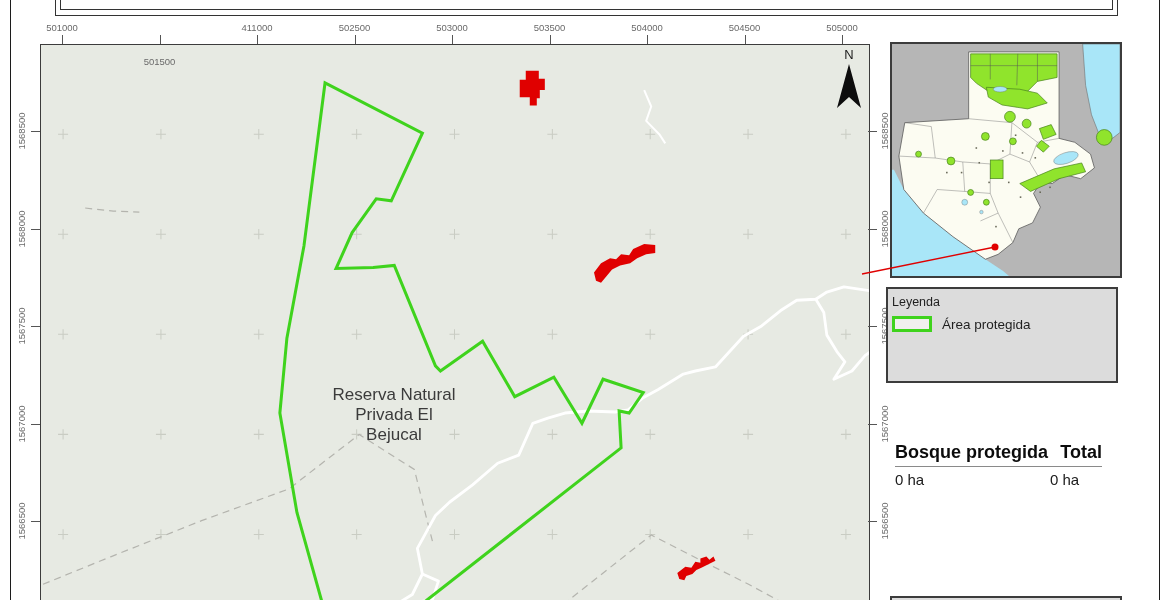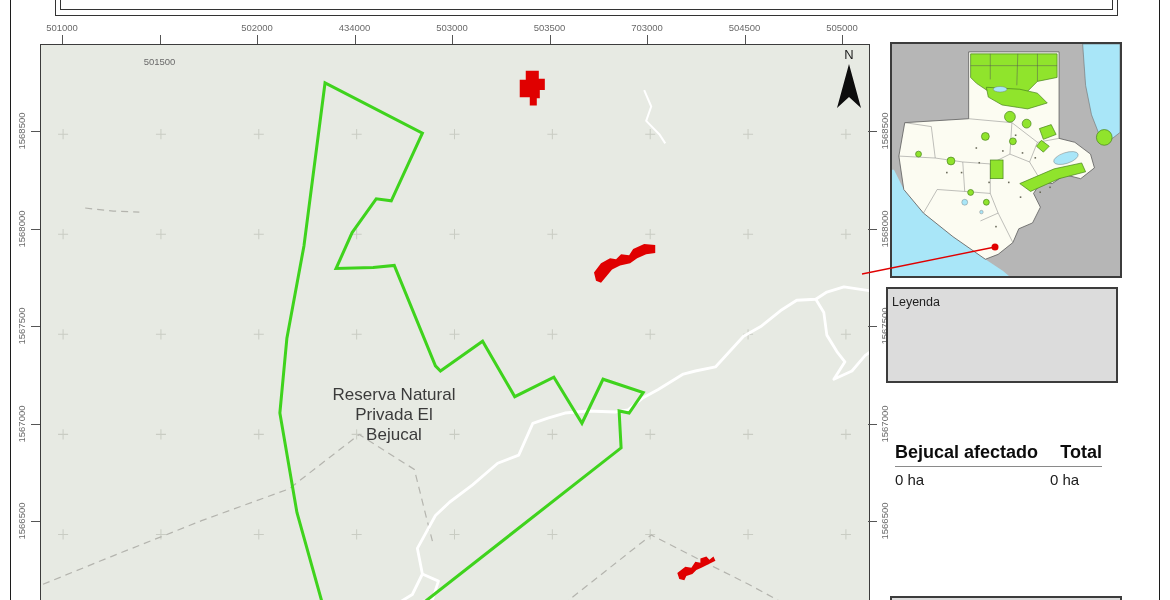--- a/index.html
+++ b/index.html
@@ -111,29 +111,29 @@
       <polygon points="17,2 29,46 17,35 5,46" fill="#0d0d0d"></polygon>
     </svg>
   </div>
 </div>
 
 <div class="abs" id="x-axis" style="left:0;top:0;width:924px;height:44px;">
     <div class="xlabel" style="left: 62px;">501000</div>
     <div class="xtick" style="left: 62px;"></div>
     <div class="xlabel" style="left: 159.5px; margin-top: 34px;">501500</div>
     <div class="xtick" style="left: 159.5px;"></div>
-    <div class="xlabel" style="left: 257px;">502000</div>
+    <div class="xlabel" style="left: 257px;">411000</div>
     <div class="xtick" style="left: 257px;"></div>
-    <div class="xlabel" style="left: 354.5px;">434000</div>
+    <div class="xlabel" style="left: 354.5px;">502500</div>
     <div class="xtick" style="left: 354.5px;"></div>
     <div class="xlabel" style="left: 452px;">503000</div>
     <div class="xtick" style="left: 452px;"></div>
     <div class="xlabel" style="left: 549.5px;">503500</div>
     <div class="xtick" style="left: 549.5px;"></div>
-    <div class="xlabel" style="left: 647px;">703000</div>
+    <div class="xlabel" style="left: 647px;">504000</div>
     <div class="xtick" style="left: 647px;"></div>
     <div class="xlabel" style="left: 744.5px;">504500</div>
     <div class="xtick" style="left: 744.5px;"></div>
     <div class="xlabel" style="left: 842px;">505000</div>
     <div class="xtick" style="left: 842px;"></div>
   </div>
 <div class="abs" id="y-axis-left" style="left:0;top:0;width:40px;height:600px;">
     <div class="ylabel" style="left: 21px; top: 131px;">1568500</div>
     <div class="ytickL" style="top: 131px;"></div>
     <div class="ylabel" style="left: 21px; top: 228.6px;">1568000</div>
@@ -214,25 +214,29 @@
   </svg>
 </div>
 
 <svg class="abs" id="leader" viewBox="0 0 1170 600">
   <line x1="862" y1="274" x2="995" y2="247" stroke="var(--affected)" stroke-width="1.4"></line>
   <circle cx="995" cy="247" r="3.5" fill="var(--affected)"></circle>
 </svg>
 
 <div class="abs" id="legend">
   <div class="ltitle">Leyenda</div>
+  <div class="legend-item">
+    <div class="swatch outline"></div>
+    <div class="lab">Área protegida</div>
+  </div>
 </div>
 
 <div class="abs" id="stats">
   <div class="hdr">
-    <span>Bejucal afectado</span>
+    <span>Bosque protegida</span>
     <span>Total</span>
   </div>
   <div class="vals">
     <span class="c1">0 ha</span>
     <span class="c2">0 ha</span>
   </div>
 </div>
 
 <div class="abs" id="bottom-box"></div>
 

